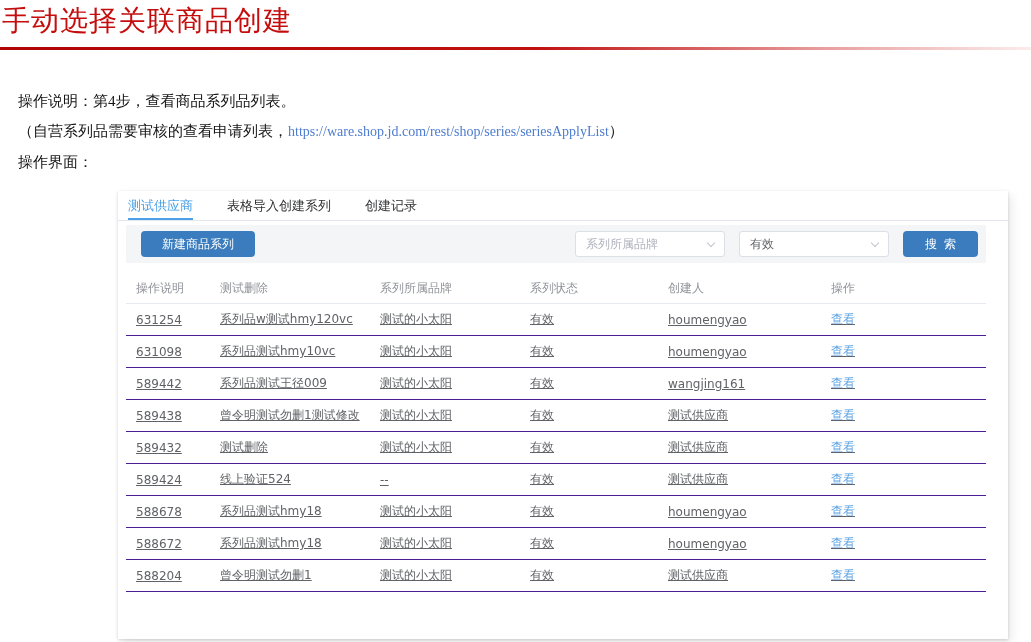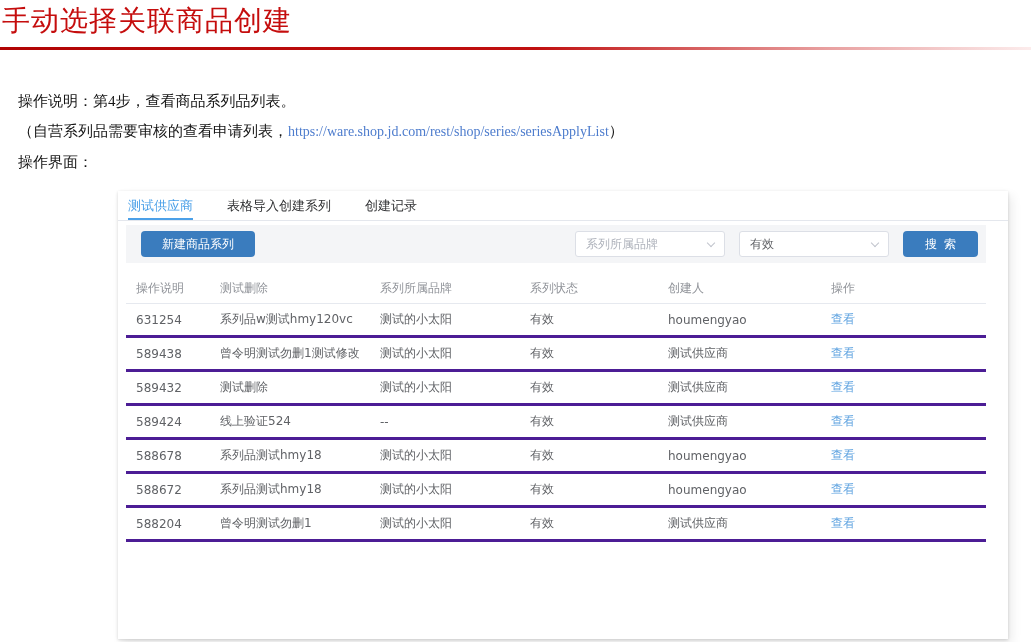--- a/index.html
+++ b/index.html
@@ -64,22 +64,22 @@
     width:6px; height:6px; border-right:1px solid #c0c4cc;
     border-bottom:1px solid #c0c4cc; transform:rotate(45deg); margin-top:-3px;
   }
   .tablewrap { margin:10px 22px 0 8px; }
   table { width:100%; border-collapse:collapse; table-layout:fixed; font-size:12px; }
   th {
     font-weight:normal; color:#909399; text-align:left;
     padding:7px 0 6px 0; border-bottom:1px solid #e6e9ef; white-space:nowrap;
   }
   td {
-    color:#606266; padding:7px 0; border-bottom:3px solid #4c1d95;
-    white-space:nowrap; overflow:hidden;
+    color:#606266; padding:7px 0; border-bottom:1px solid #4c1d95;
+    white-space:nowrap; overflow:hidden;text-decoration:underline;
   }
   th:first-child, td:first-child { padding-left:10px; }
   .view-link { color:#5da2e0; text-decoration:none; cursor:pointer; }
 </style>
 </head>
 <body>
 
 <h1 class="doc-title">手动选择关联商品创建</h1>
 <div class="red-rule"></div>
 
@@ -132,20 +132,36 @@
       <tbody>
           <tr>
             <td>631254</td>
             <td>系列品w测试hmy120vc</td>
             <td>测试的小太阳</td>
             <td>有效</td>
             <td>houmengyao</td>
             <td><a class="view-link">查看</a></td>
           </tr>
           <tr>
+            <td>631098</td>
+            <td>系列品测试hmy10vc</td>
+            <td>测试的小太阳</td>
+            <td>有效</td>
+            <td>houmengyao</td>
+            <td><a class="view-link">查看</a></td>
+          </tr>
+          <tr>
+            <td>589442</td>
+            <td>系列品测试王径009</td>
+            <td>测试的小太阳</td>
+            <td>有效</td>
+            <td>wangjing161</td>
+            <td><a class="view-link">查看</a></td>
+          </tr>
+          <tr>
             <td>589438</td>
             <td>曾令明测试勿删1测试修改</td>
             <td>测试的小太阳</td>
             <td>有效</td>
             <td>测试供应商</td>
             <td><a class="view-link">查看</a></td>
           </tr>
           <tr>
             <td>589432</td>
             <td>测试删除</td>

